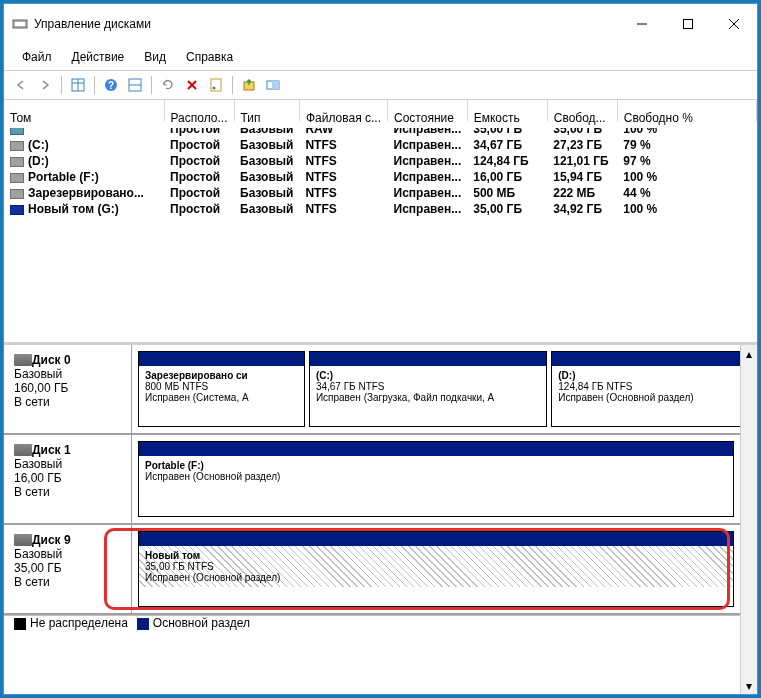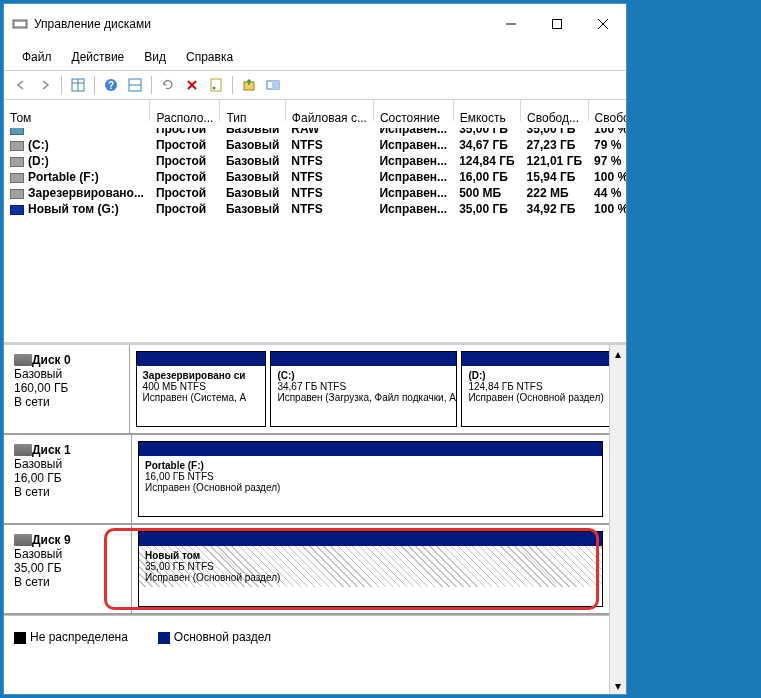--- a/index.html
+++ b/index.html
@@ -1,17 +1,17 @@
 <!DOCTYPE html>
 <html><head>
 <meta charset="utf-8">
 <style>
 * { margin: 0; padding: 0; box-sizing: border-box; }
 body { font-family: 'Segoe UI', Tahoma, sans-serif; font-size: 12px; background: #1a7ab8; padding: 3px; }
-.window { background: #fff; border: 1px solid #4a90cc; width: 624px; height: 692px; display: flex; flex-direction: column; }
+.window { background: #fff; border: 1px solid #4a90cc; width: 755px; height: 692px; display: flex; flex-direction: column; }
 .titlebar { display: flex; align-items: center; padding: 6px 0 6px 8px; background: #fff; }
 .titlebar-icon { width: 16px; height: 16px; margin-right: 6px; display: inline-flex; }
 .titlebar-title { flex: 1; font-size: 12px; }
 .titlebar-btns { display: flex; }
 .titlebar-btn { width: 46px; height: 28px; display: flex; align-items: center; justify-content: center; cursor: pointer; }
 .menubar { display: flex; padding: 2px 8px; border-bottom: 1px solid #d0d0d0; align-items: flex-end; }
 .menu-item { padding: 4px 10px; cursor: pointer; }
 .toolbar { display: flex; align-items: center; padding: 3px 6px; border-bottom: 1px solid #d0d0d0; gap: 2px; }
 .tool-btn { width: 22px; height: 22px; display: flex; align-items: center; justify-content: center; cursor: pointer; border: 1px solid transparent; }
 .tool-sep { width: 1px; height: 18px; background: #c0c0c0; margin: 0 3px; }
@@ -31,21 +31,21 @@
 .disk-name { font-weight: bold; display: flex; align-items: center; }
 .disk-icon { width: 18px; height: 12px; background: linear-gradient(#888,#666); border-radius: 1px; }
 .disk-parts { flex: 1; padding: 6px; display: flex; gap: 4px; }
 .part { border: 1px solid #000; display: flex; flex-direction: column; min-width: 0; }
 .part-header { background: #001a80; height: 14px; }
 .part-body { padding: 4px 6px; font-size: 10px; overflow: hidden; white-space: nowrap; }
 .part-name { font-weight: bold; }
 .highlight-row { position: relative; }
 .highlight-box { position: absolute; border: 3px solid #e03030; border-radius: 10px; pointer-events: none; }
 .hatched { background: repeating-linear-gradient(45deg, #fff, #fff 4px, #c0c0c0 4px, #c0c0c0 5px); }
-.legend { padding: 14px 10px; border-top: 1px solid #c0c0c0; display: flex; gap: 30px; align-items: center; }
+.legend { padding: 0 10px; border-top: 1px solid #c0c0c0; display: flex; gap: 9px; align-items: center; }
 .legend-sw { width: 12px; height: 12px; display: inline-block; margin-right: 4px; vertical-align: middle; }
 .scroll-v { width: 17px; background: #f0f0f0; border-left: 1px solid #ccc; display: flex; flex-direction: column; }
 .scroll-btn { height: 17px; display: flex; align-items: center; justify-content: center; background: #f0f0f0; }
 .gwrap { display: flex; flex: 1; }
 </style>
 </head>
 <body>
 
 <div class="window">
 
@@ -242,21 +242,21 @@
                 </div>
                 <div>Базовый</div>
                 <div>160,00 ГБ</div>
                 <div>В сети</div>
               </div>
               <div class="disk-parts" style="">
                 <div class="part" style="flex:0 0 28%">
                   <div class="part-header"></div>
                   <div class="part-body ">
                     <div class="part-name">Зарезервировано си</div>
-                    <div>400 МБ NTFS</div>
+                    <div>800 МБ NTFS</div>
                     <div>Исправен (Система, А</div>
                   </div>
                 </div>
                 <div class="part" style="flex:0 0 40%">
                   <div class="part-header"></div>
                   <div class="part-body ">
                     <div class="part-name">(C:)</div>
                     <div>34,67 ГБ NTFS</div>
                     <div>Исправен (Загрузка, Файл подкачки, А</div>
                   </div>
@@ -279,21 +279,20 @@
                 </div>
                 <div>Базовый</div>
                 <div>16,00 ГБ</div>
                 <div>В сети</div>
               </div>
               <div class="disk-parts" style="max-width:85%;">
                 <div class="part" style="flex:0 0 100%">
                   <div class="part-header"></div>
                   <div class="part-body ">
                     <div class="part-name">Portable  (F:)</div>
-                    <div>16,00 ГБ NTFS</div>
                     <div>Исправен (Основной раздел)</div>
                   </div>
                 </div>
               </div>
             </div>
             <div class="disk-row highlight-row">
               <div class="disk-info">
                 <div class="disk-name">
                   <span class="disk-icon"></span>
                   <span>Диск 9</span>

